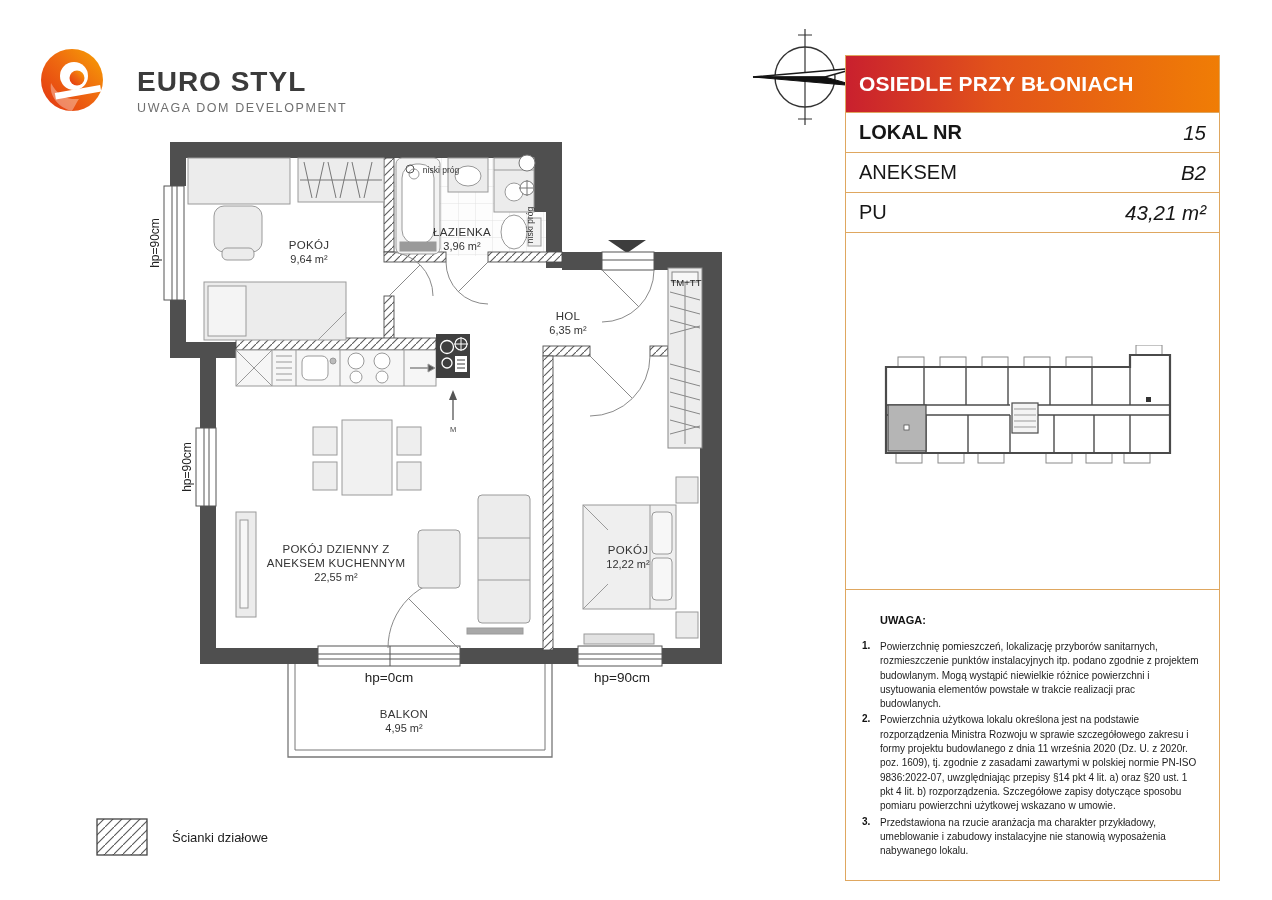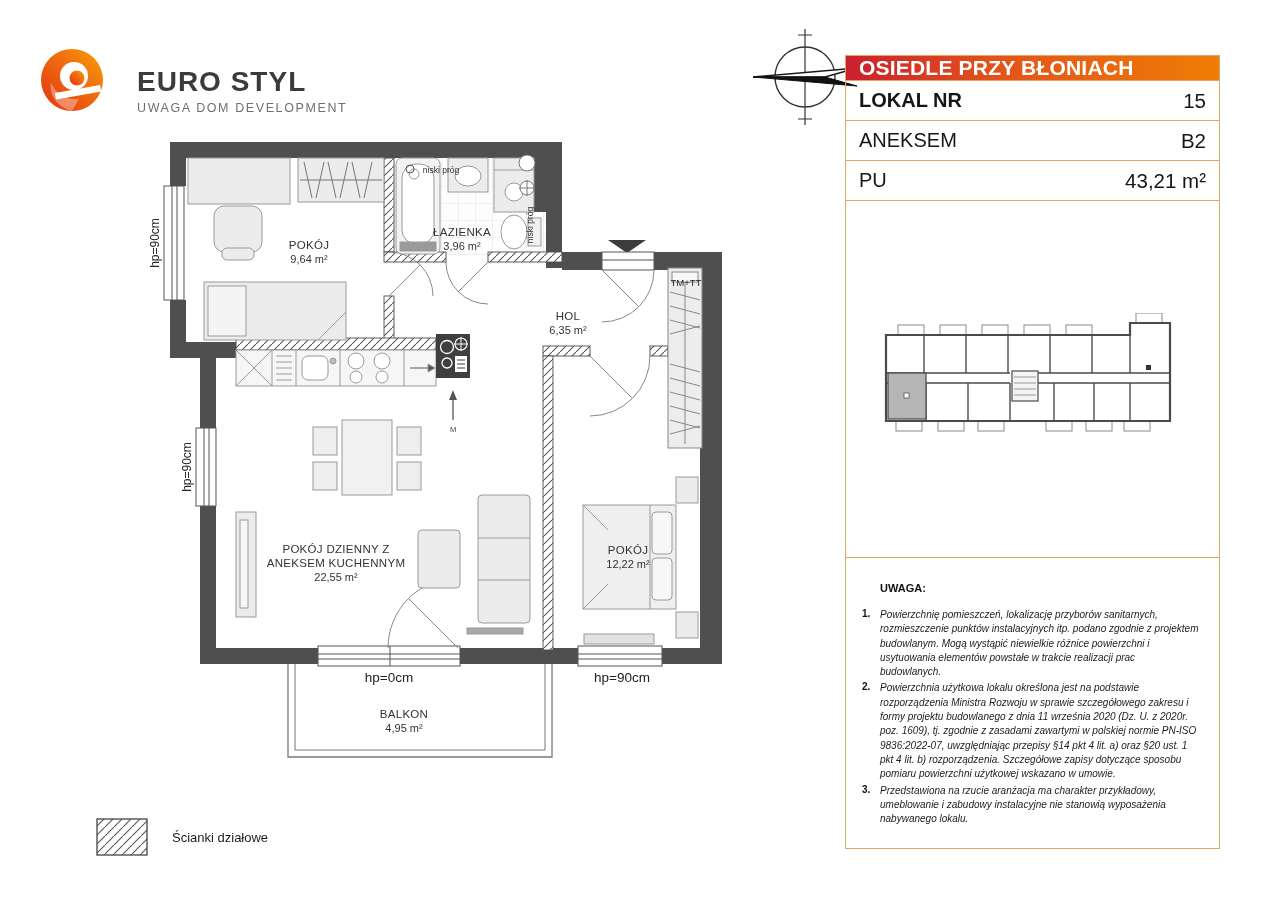--- a/index.html
+++ b/index.html
@@ -7,34 +7,34 @@
   .sheet { position:relative; width:1272px; height:900px; background:#fff; overflow:hidden; }
 
   
   .brand { position:absolute; left:37px; top:45px; display:flex; align-items:flex-end; gap:30px; }
   .brand-text .brand-name { font-size:28px; font-weight:800; color:#3b3b3b; letter-spacing:1px; }
   .brand-text .brand-sub { font-size:12.5px; color:#6f6f6f; letter-spacing:1.6px; margin-top:3px; }
 
   
   .panel { position:absolute; left:845px; top:55px; width:375px; }
   .panel-box { border:1.5px solid #dfa760; background:#fff; }
-  .proj-header { height:26px; background:linear-gradient(90deg,#c9202e 0%,#e2531a 40%,#f07d05 100%);
+  .proj-header { height:58px; background:linear-gradient(90deg,#c9202e 0%,#e2531a 40%,#f07d05 100%);
                  color:#fff; font-weight:bold; font-size:21px; display:flex; align-items:center;
                  padding-left:13px; letter-spacing:.2px; }
   .info-row { height:40px; display:flex; align-items:center; justify-content:space-between;
               padding:0 13px; border:1.5px solid #dfa760; border-top:none; font-size:20px; color:#161616;gap:11px; }
   .info-row .lbl-bold { font-weight:bold; }
-  .info-row .val { font-size:20.5px; }
+  .info-row .val { font-size:20.5px;font-style:italic; }
   .plan-box { position:relative; width:375px; height:357px; border:1.5px solid #dfa760; border-top:none; }
   .notes-box { position:relative; width:375px; border:1.5px solid #dfa760; border-top:none;
                padding:24px 20px 20px 16px; }
   .notes-title { font-size:11px; font-weight:bold; color:#111; margin-left:18px; margin-bottom:14px; }
   .note-item { display:flex; margin-bottom:2px; }
   .note-num { width:18px; flex:0 0 18px; font-size:10px; font-weight:bold; color:#111; }
-  .note-text { font-size:10px; line-height:1.43; color:#1c1c1c; width:322px; text-align:left;font-style:italic; }
+  .note-text { font-size:10px; line-height:1.43; color:#1c1c1c; width:322px; text-align:left; }
 
   
   .legend { position:absolute; left:57px; top:818px; display:flex; align-items:center; gap:24px;padding-left:39px; }
   .legend-label { font-size:13px; color:#1c1c1c; }
 
   svg text { font-family:"Liberation Sans", sans-serif; }
   .room-name { font-size:11.5px; fill:#333; letter-spacing:.3px; }
   .room-area { font-size:11px; fill:#333; }
   .hp-label  { font-size:13.5px; fill:#222; }
   .hp-side   { font-size:12px; fill:#222; }

